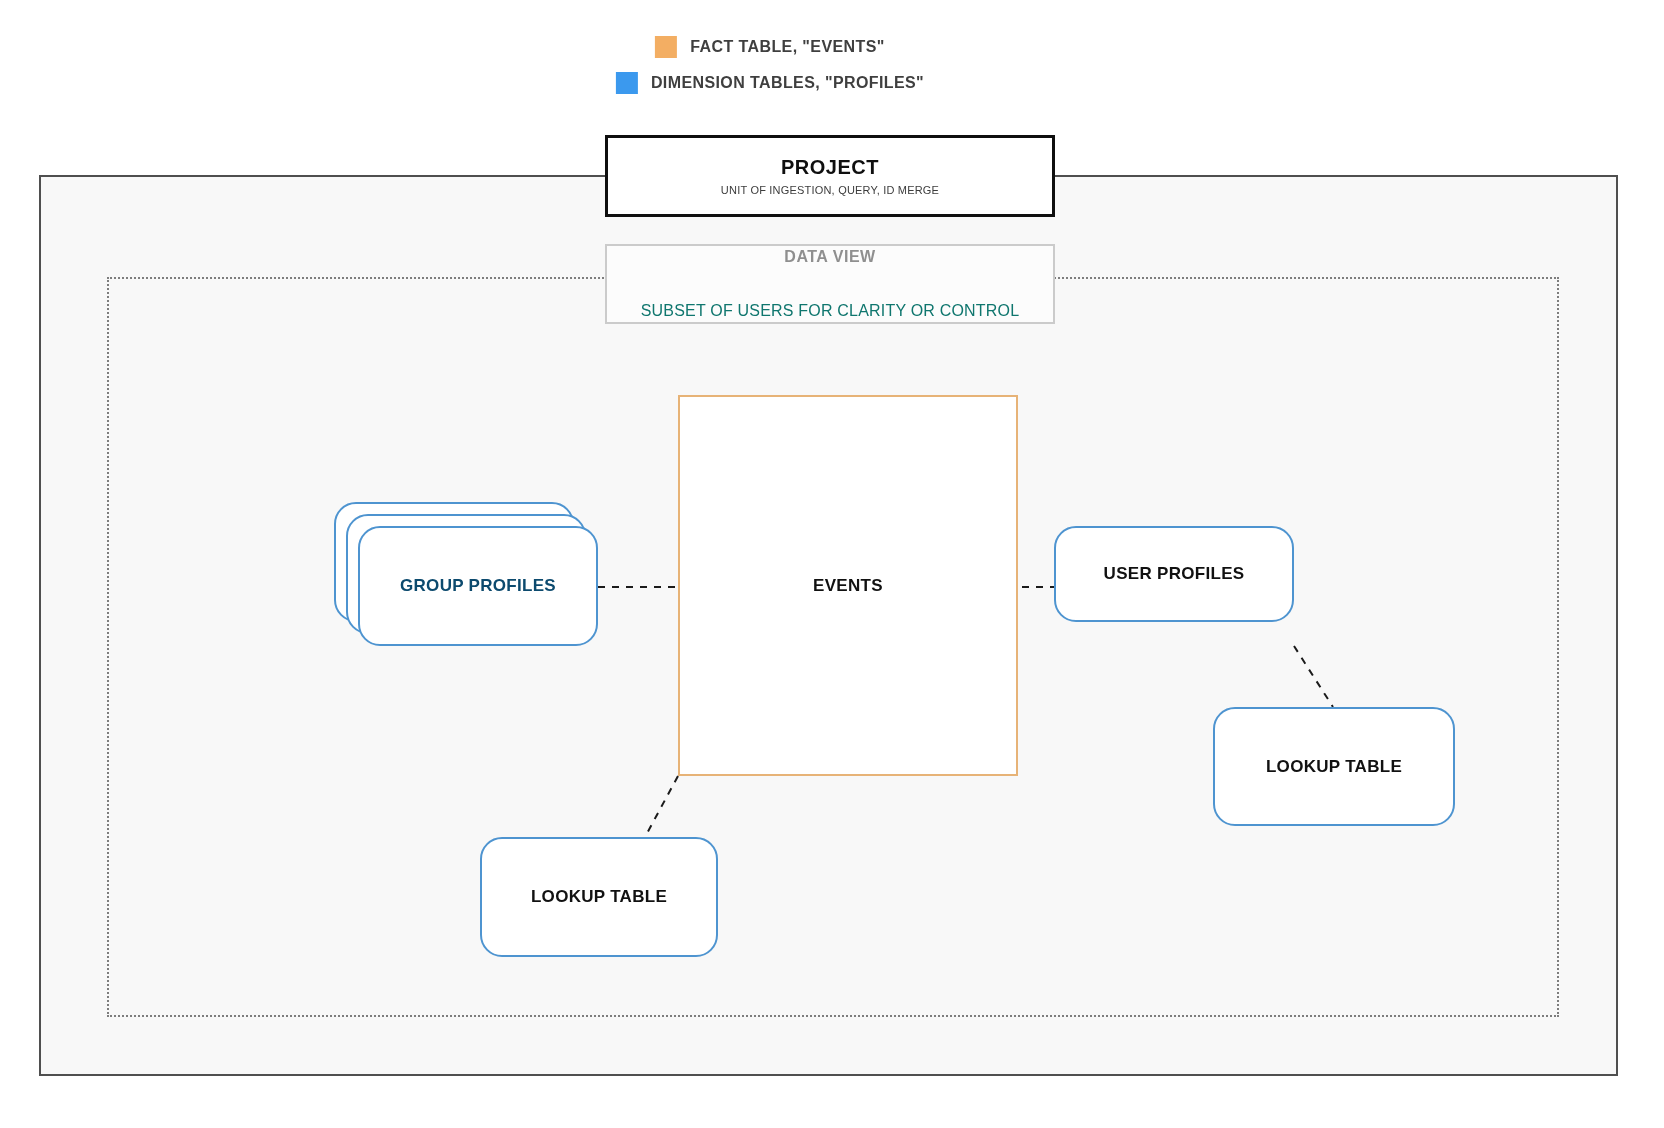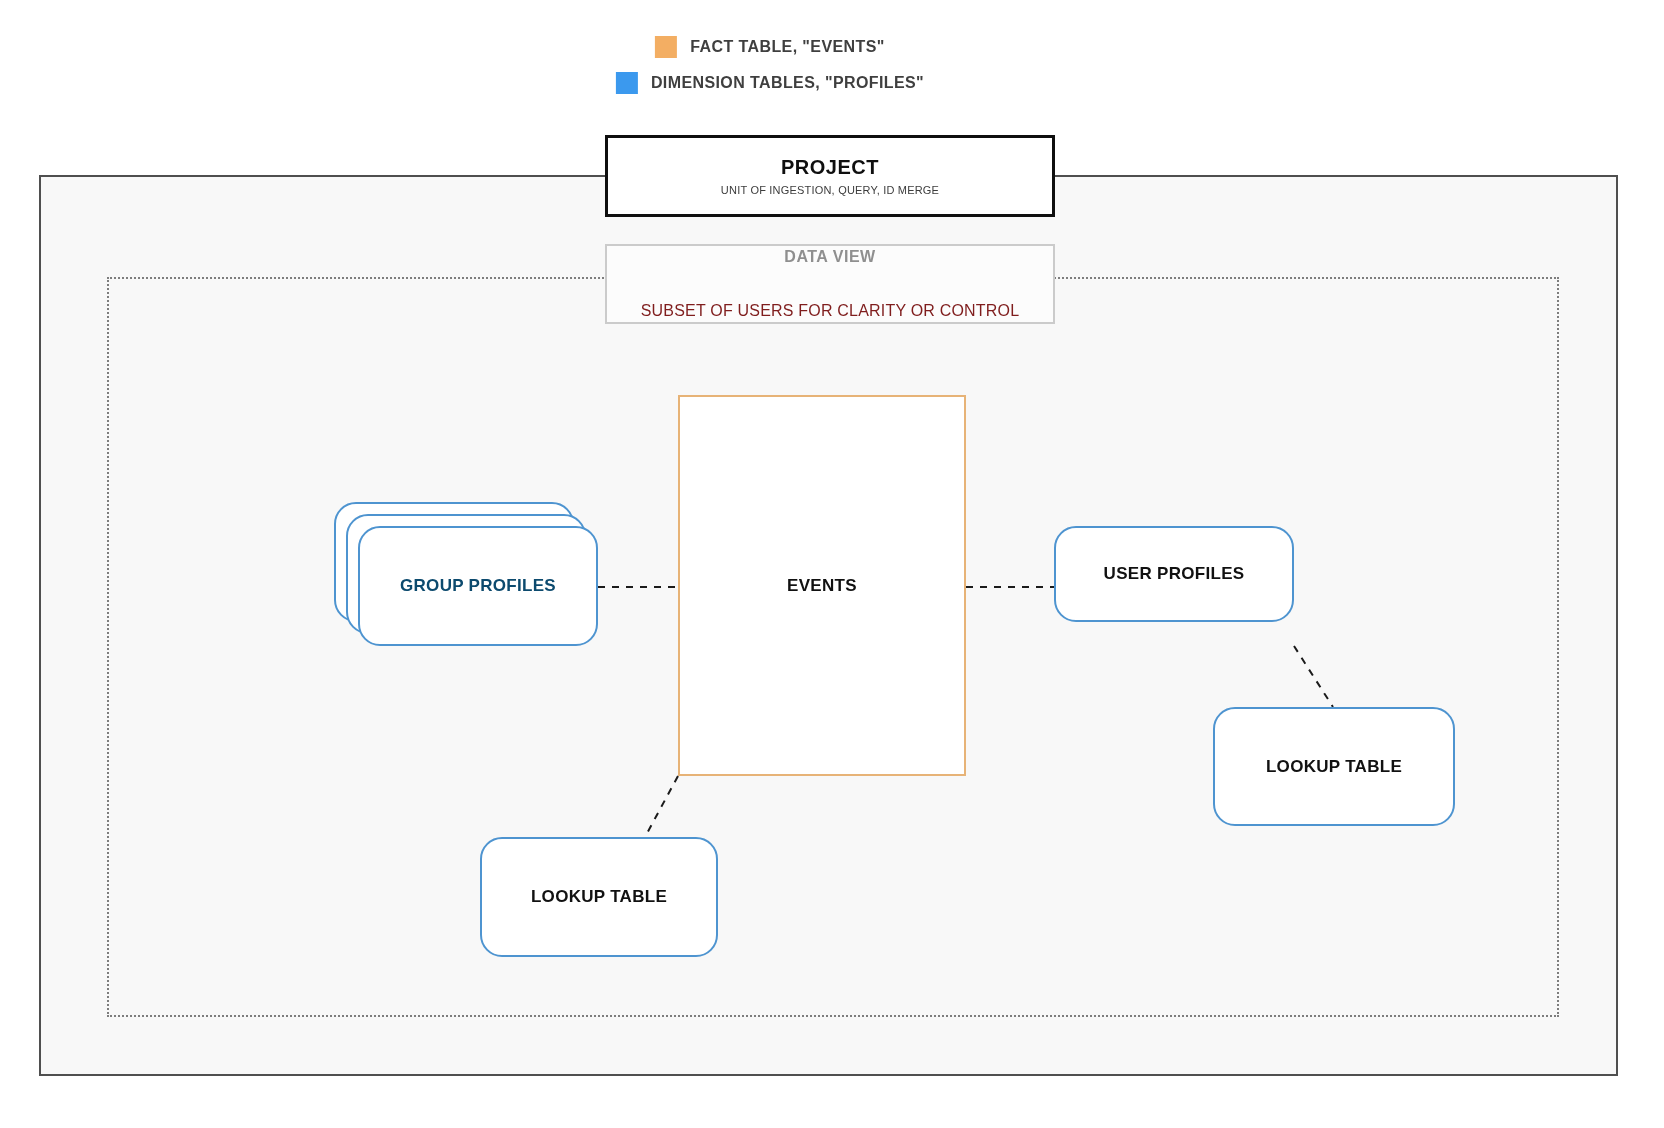--- a/index.html
+++ b/index.html
@@ -47,39 +47,39 @@
     top:135px; height:82px;
     background:#ffffff; border:3px solid #0f0f0f;
   }
   .project-box .hb-title { font-size:20px; font-weight:bold; color:#0f0f0f; letter-spacing:.5px; }
   .project-box .hb-sub   { font-size:11px; color:#3c3c3c; letter-spacing:.2px; }
   .dataview-box {
     top:244px; height:80px;
     background:#fcfcfc; border:2px solid #cbcbcb;
   }
   .dataview-box .hb-title { font-size:16px; font-weight:bold; color:#8f8f8f; letter-spacing:.5px; }
-  .dataview-box .hb-sub   { font-size:16px; color:#7f1d1d; letter-spacing:.2px;margin-top:31px; }
+  .dataview-box .hb-sub   { font-size:16px; color:#0f766e; letter-spacing:.2px;margin-top:31px; }
 
   
   .connector-layer {
     position:absolute; left:0; top:0; width:1664px; height:1128px;
     z-index:3; pointer-events:none;
   }
 
   
   .node {
     position:absolute;
     display:flex; align-items:center; justify-content:center;
     background:#ffffff;
     font-size:17px; font-weight:bold; color:#111111; letter-spacing:.3px;
     z-index:5; text-align:center;
   }
   .node-blue { border:2px solid #4E94D0; border-radius:22px; }
   .node-events {
-    left:678px; top:395px; width:288px; height:381px;
+    left:678px; top:395px; width:340px; height:381px;
     border:2px solid #E7B377; border-radius:0;
   }
   .node-user   { left:1054px; top:526px; width:240px; height:96px; }
   .node-lookup-right { left:1213px; top:707px; width:242px; height:119px; }
   .node-lookup-left  { left:480px;  top:837px; width:238px; height:120px; }
 
   
   .stack { position:absolute; left:334px; top:502px; width:288px; height:168px; z-index:5; }
   .stack .card {
     position:absolute; width:240px; height:120px;

